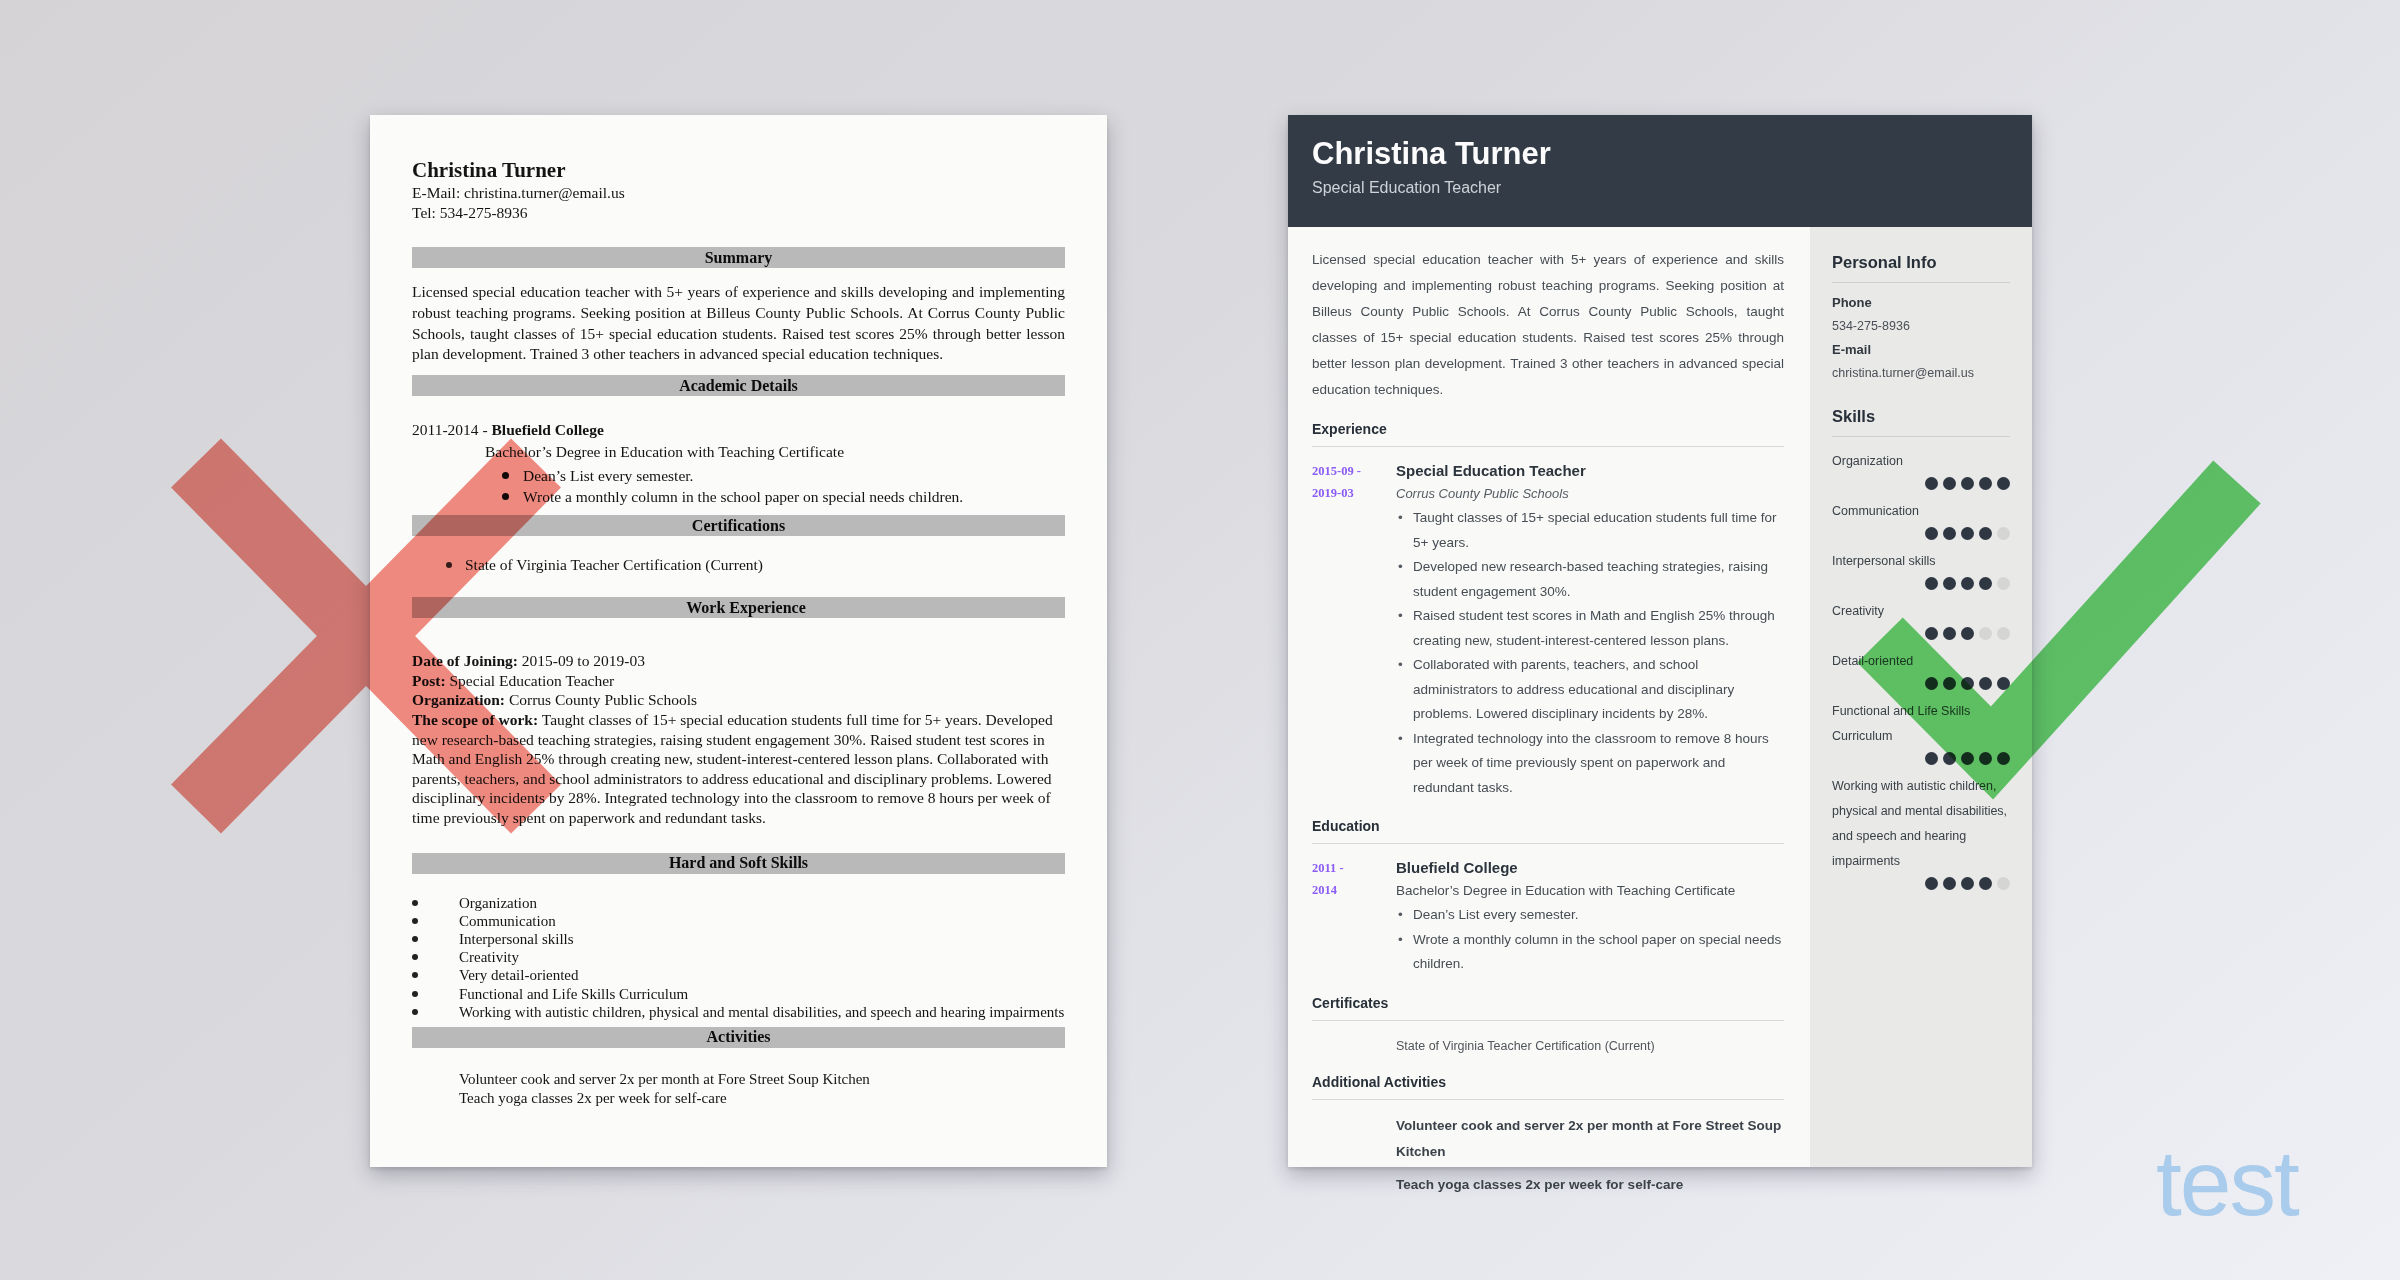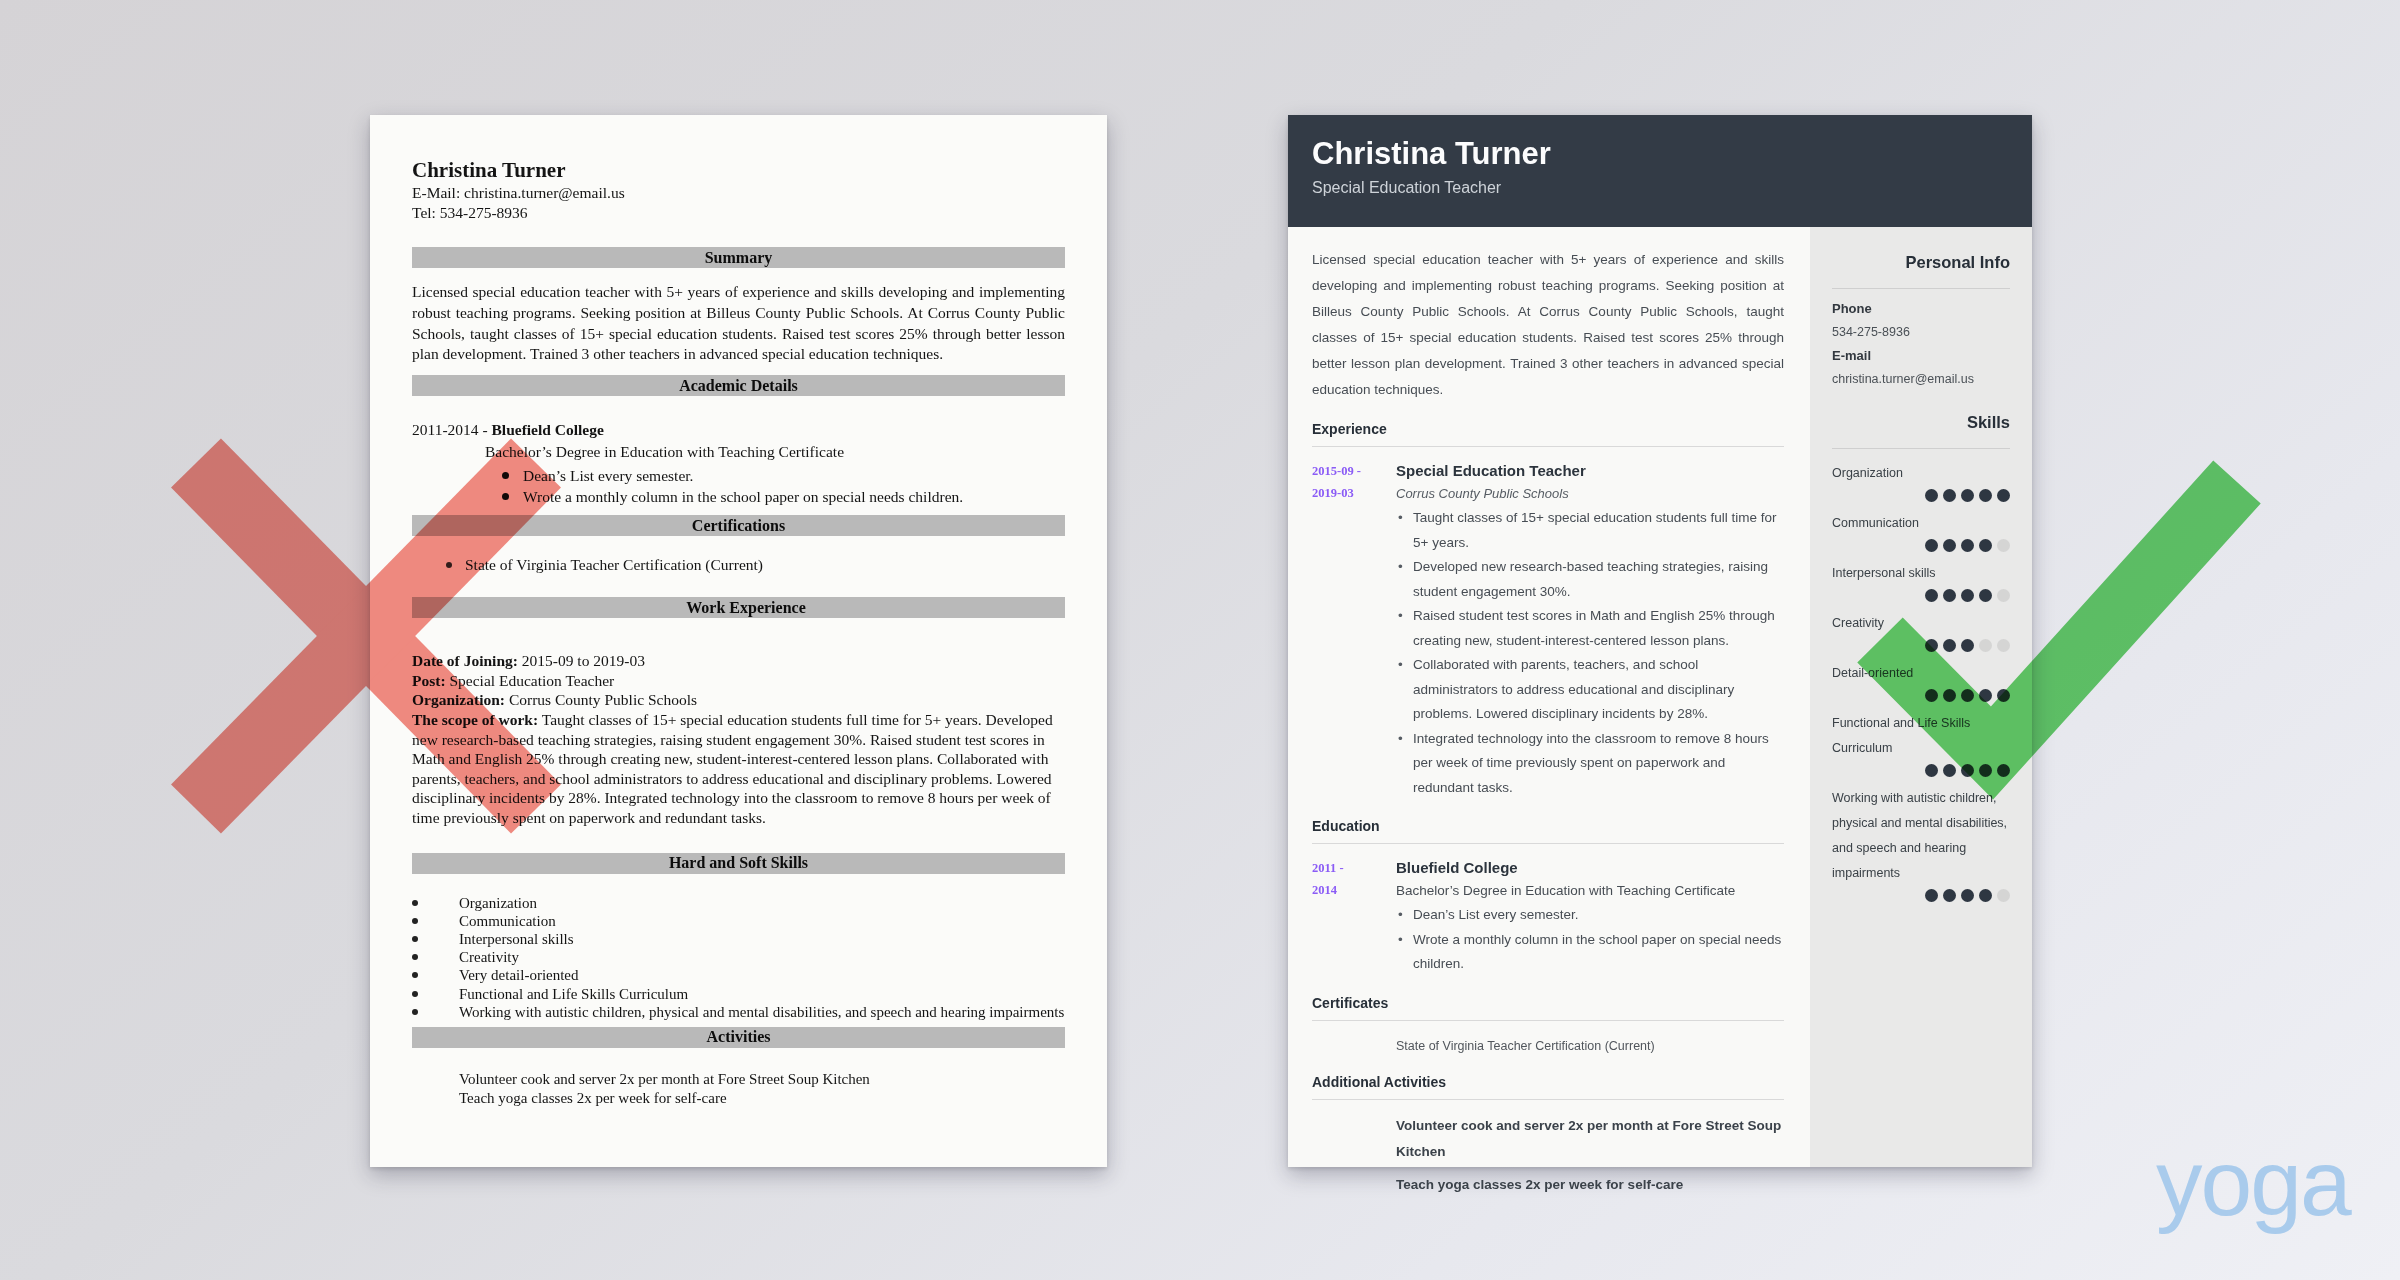--- a/index.html
+++ b/index.html
@@ -61,21 +61,21 @@
   .etitle{font-size:15px;font-weight:bold;color:#2c343d;line-height:22px;}
   .ecompany{font-size:13px;font-style:italic;color:#565c63;line-height:24px;}
   .edegree{font-size:13.5px;color:#474d54;line-height:24px;}
   .good ul{list-style:none;margin:0;padding:0;}
   .g-bullets li{position:relative;padding-left:17px;font-size:13.5px;line-height:24.5px;color:#474d54;}
   .g-bullets .gb{position:absolute;left:2px;top:0;color:#565c63;}
   .cert-line{font-size:12.5px;color:#51565c;line-height:20px;margin-top:2px;}
   .g-acts .act{font-size:13.5px;font-weight:bold;color:#3b424a;line-height:26px;margin-bottom:7px;}
   .good-side{width:222px;flex:none;background:#e9e9e8;box-sizing:border-box;padding:26px 22px 0 22px;}
   .good-side h3{margin:0 0 12px 0;font-size:16.5px;color:#272f38;border-bottom:1px solid #cfcfcf;
-                padding-bottom:16px;font-weight:bold;text-align:right;}
+                padding-bottom:10px;font-weight:bold;}
   .p-label{font-size:13px;font-weight:bold;color:#32383f;line-height:16px;margin-top:8px;}
   .p-value{font-size:12.5px;color:#4a5056;line-height:16px;margin-top:7px;margin-bottom:8px;}
   .side-skills{margin-top:26px;}
   .skill{margin-bottom:9px;}
   .s-label{font-size:12.5px;color:#3a4147;line-height:25px;}
   .s-dots{display:flex;gap:5px;justify-content:flex-end;height:13px;margin-top:3px;}
   .s-dots .dot{width:13px;height:13px;border-radius:50%;background:#d5d5d4;}
   .s-dots .dot.filled{background:#2e3742;}
 
   
@@ -301,14 +301,14 @@
   </section>
 
   <svg class="overlay" viewBox="0 0 2400 1280" xmlns="http://www.w3.org/2000/svg">
     <g>
       <line x1="196" y1="463" x2="536" y2="809" stroke="#f28b82" stroke-width="70"></line>
       <line x1="536" y1="463" x2="196" y2="809" stroke="#f28b82" stroke-width="70"></line>
     </g>
     <path d="M1880 640 L1992 753 L2237 482" fill="none" stroke="#66d16c" stroke-width="64"></path>
   </svg>
 
-  <div class="watermark">yoga</div>
+  <div class="watermark">test</div>
 </div>
 
 </body></html>

